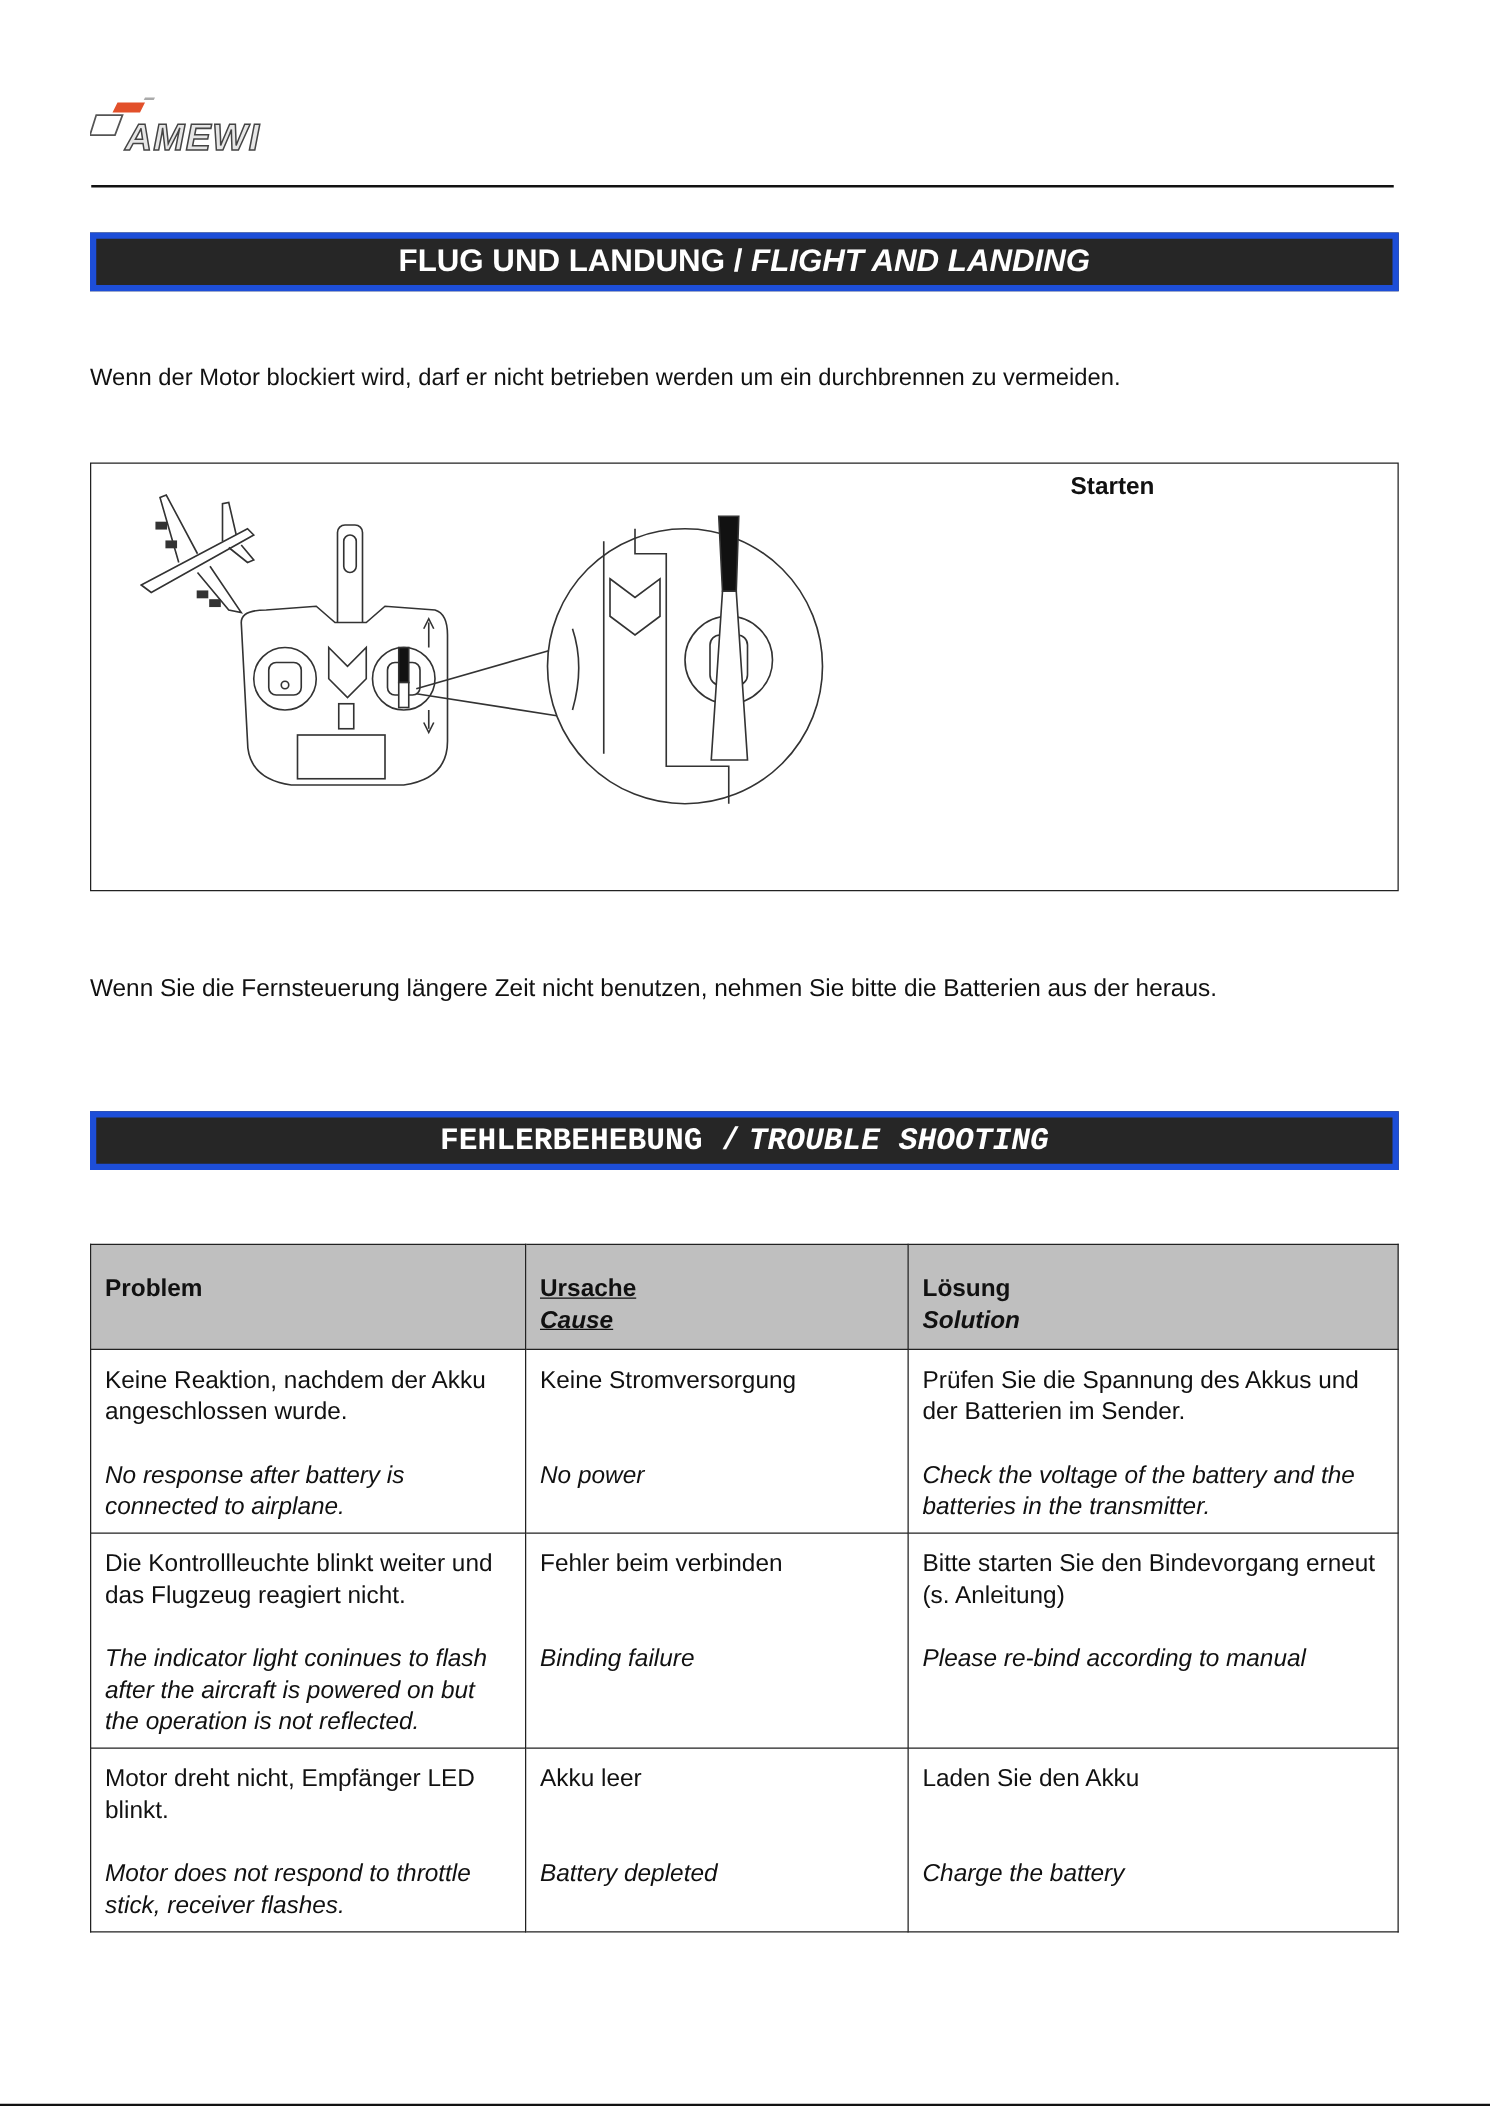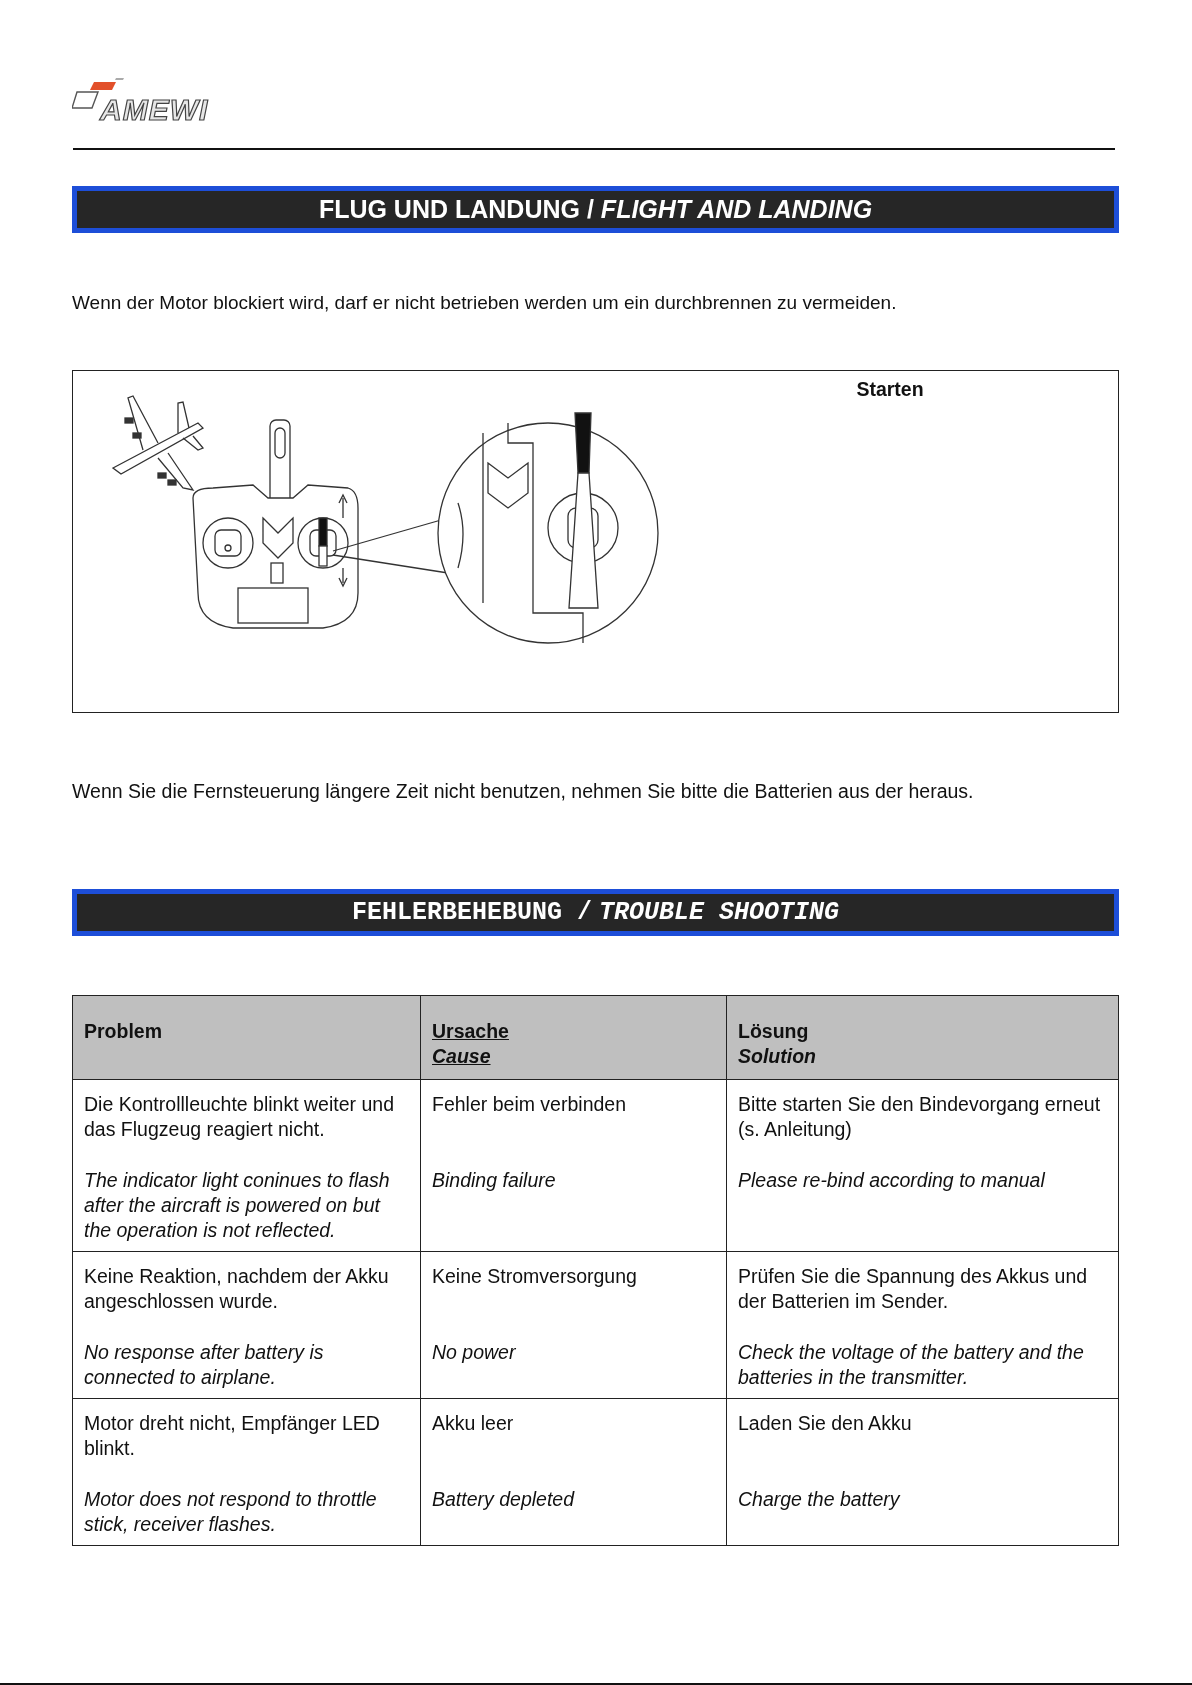--- a/index.html
+++ b/index.html
@@ -134,44 +134,44 @@
       </th>
       <th>
         <span>Lösung</span>
         <span class="en">Solution</span>
       </th>
     </tr>
   </thead>
   <tbody>
     <tr>
       <td>
+        <span class="de">Keine Reaktion, nachdem der Akku angeschlossen wurde.</span>
+        <span class="en">No response after battery is connected to airplane.</span>
+      </td>
+      <td>
+        <span class="de">Keine Stromversorgung</span>
+        <span class="en">No power</span>
+      </td>
+      <td>
+        <span class="de">Prüfen Sie die Spannung des Akkus und der Batterien im Sender.</span>
+        <span class="en">Check the voltage of the battery and the batteries in the transmitter.</span>
+      </td>
+    </tr>
+    <tr>
+      <td>
         <span class="de">Die Kontrollleuchte blinkt weiter und das Flugzeug reagiert nicht.</span>
         <span class="en">The indicator light coninues to flash after the aircraft is powered on but the operation is not reflected.</span>
       </td>
       <td>
         <span class="de">Fehler beim verbinden</span>
         <span class="en">Binding failure</span>
       </td>
       <td>
         <span class="de">Bitte starten Sie den Bindevorgang erneut (s. Anleitung)</span>
         <span class="en">Please re-bind according to manual</span>
-      </td>
-    </tr>
-    <tr>
-      <td>
-        <span class="de">Keine Reaktion, nachdem der Akku angeschlossen wurde.</span>
-        <span class="en">No response after battery is connected to airplane.</span>
-      </td>
-      <td>
-        <span class="de">Keine Stromversorgung</span>
-        <span class="en">No power</span>
-      </td>
-      <td>
-        <span class="de">Prüfen Sie die Spannung des Akkus und der Batterien im Sender.</span>
-        <span class="en">Check the voltage of the battery and the batteries in the transmitter.</span>
       </td>
     </tr>
     <tr>
       <td>
         <span class="de">Motor dreht nicht, Empfänger LED blinkt.</span>
         <span class="en">Motor does not respond to throttle stick, receiver flashes.</span>
       </td>
       <td>
         <span class="de">Akku leer</span>
         <span class="en">Battery depleted</span>

